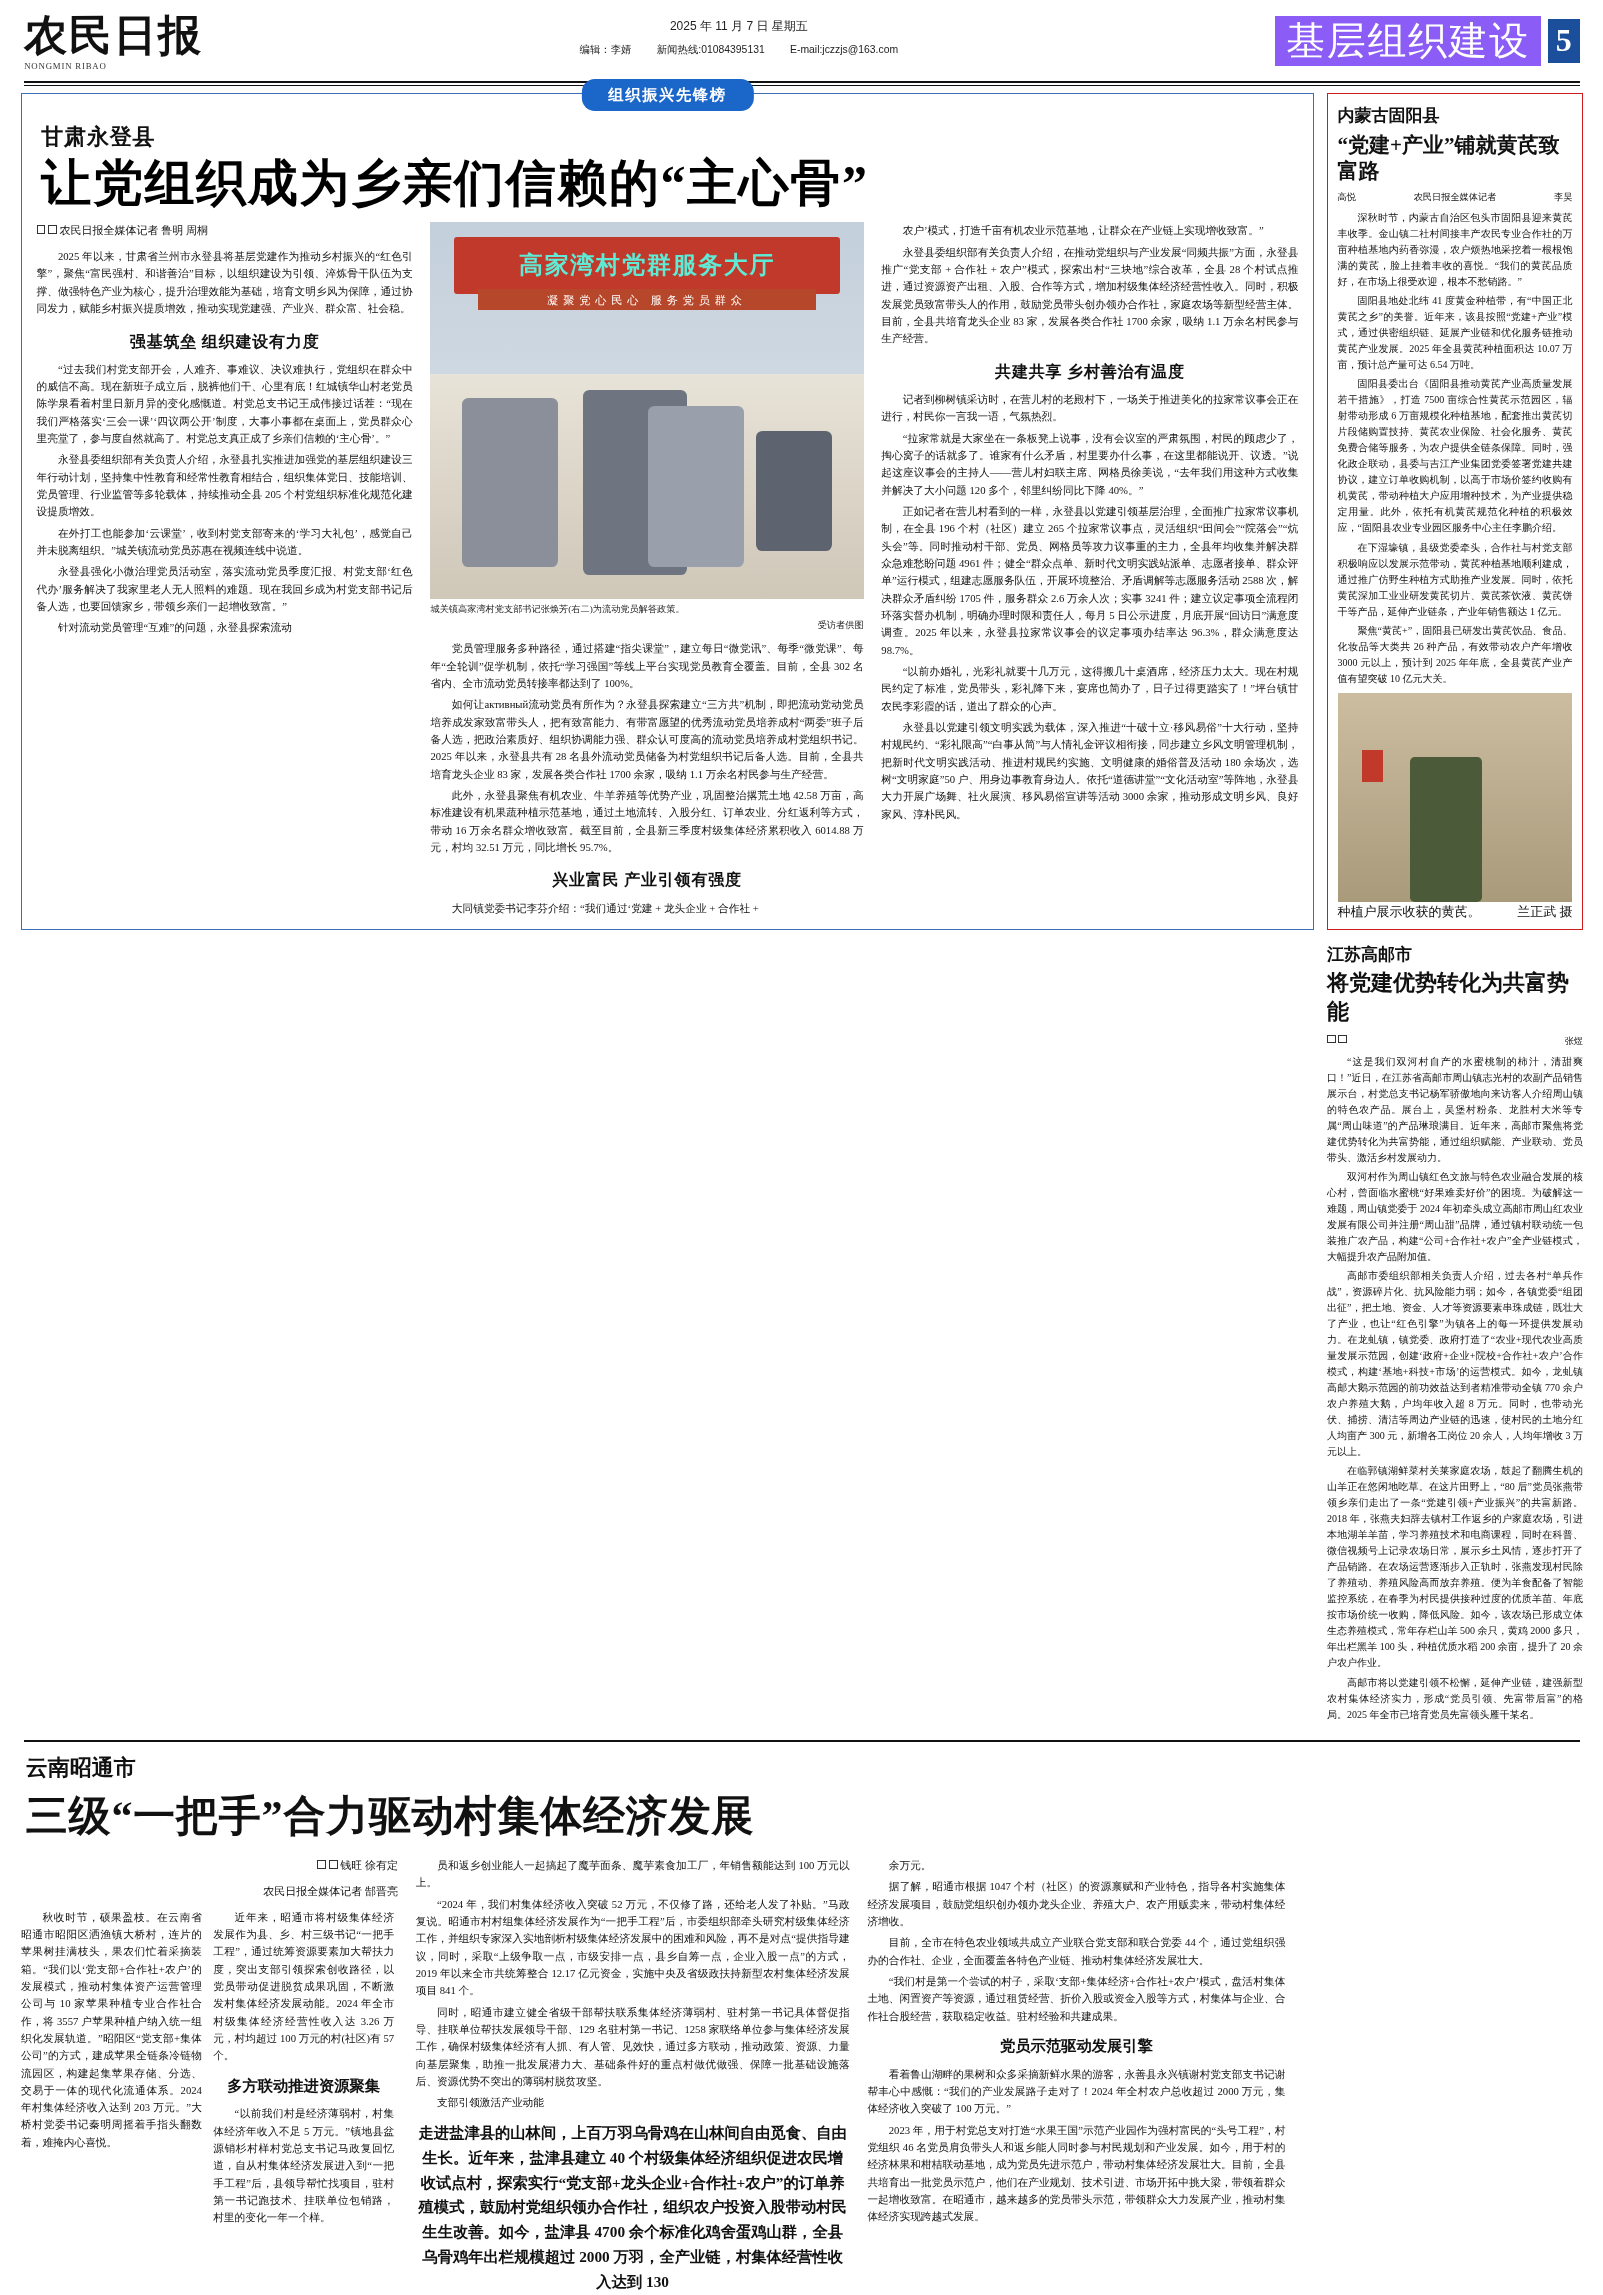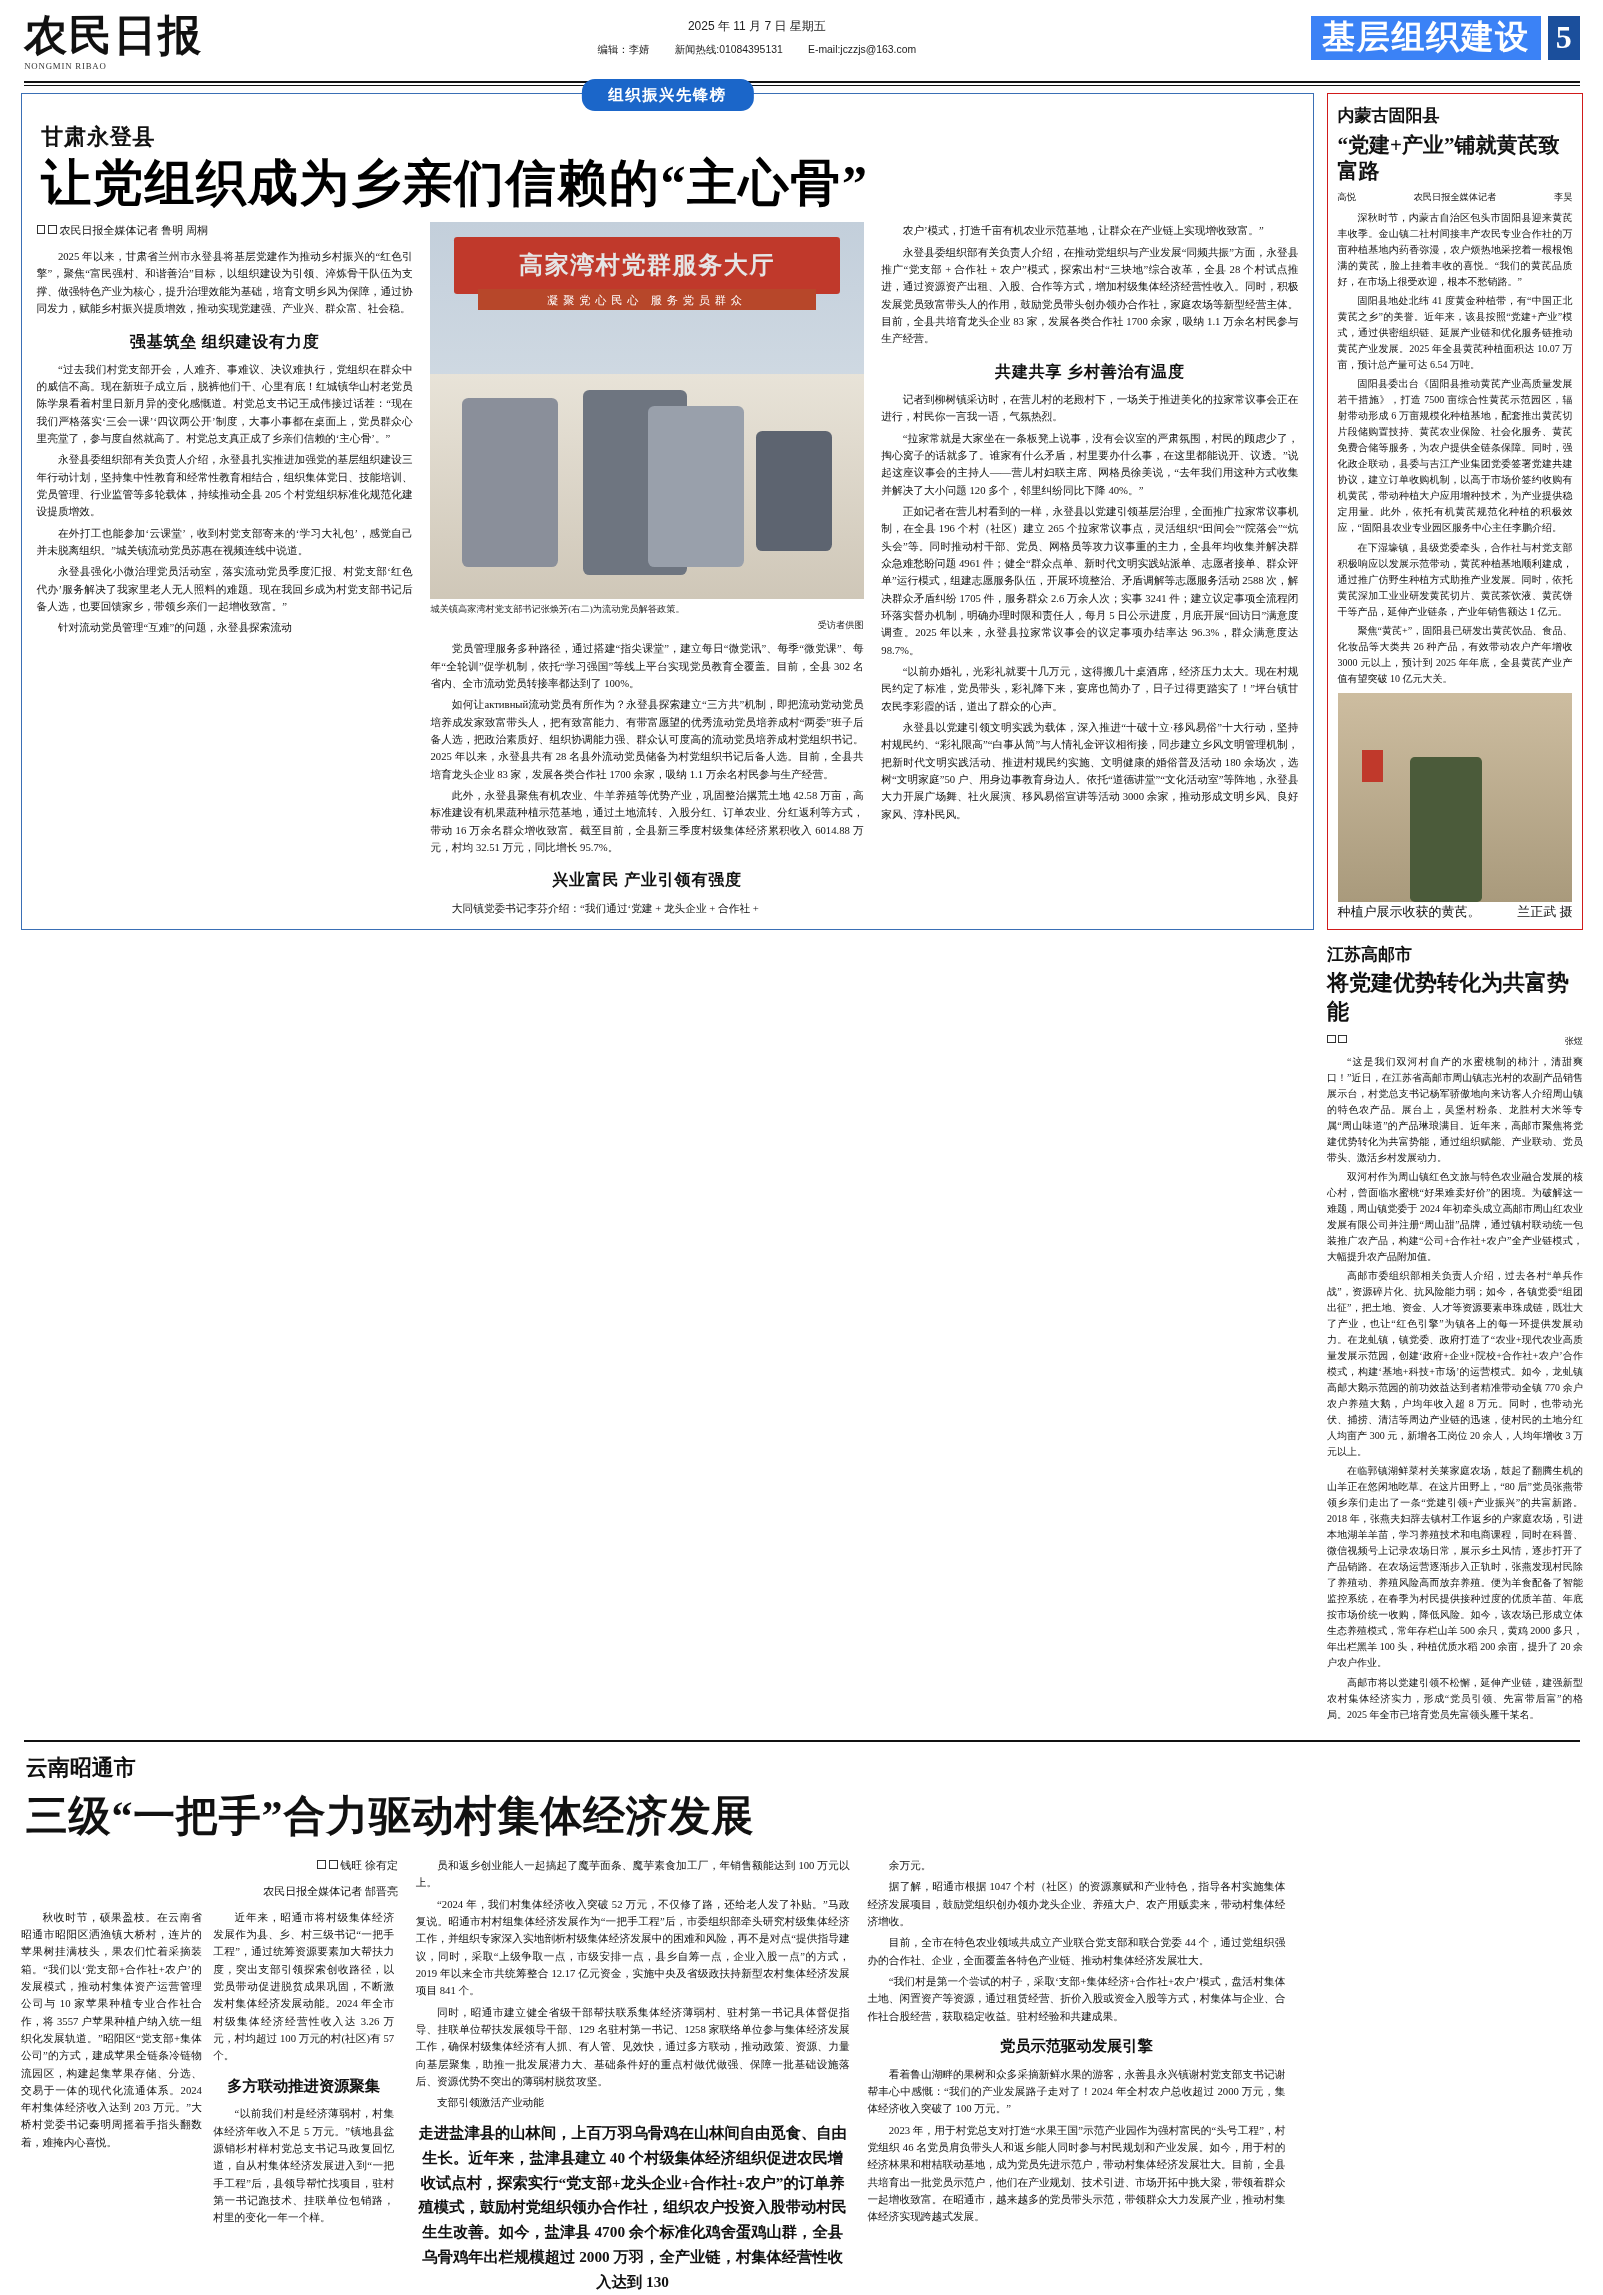--- a/index.html
+++ b/index.html
@@ -19,21 +19,21 @@
               padding:11.2px 3.2px 6.4px 3.2px; }
   .logo { font-family:"Liberation Serif", serif; font-weight:bold; font-size:43px;
           letter-spacing:1.6px; color:#111; line-height:1; padding-top:3.2px; }
   .logo .sub { display:block; font-size:8.8px; letter-spacing:0.8px; color:#333;
                font-weight:normal; margin-top:4.8px; }
   .mast-mid { flex:1; text-align:center; padding-top:6.4px; }
   .mast-date { font-size:12px; color:#222; margin-bottom:8px; font-family:"Liberation Sans", sans-serif;}
   .mast-info { font-size:10.4px; color:#222; font-family:"Liberation Sans", sans-serif; }
   .mast-info span { margin:0 11.2px; }
   .mast-right { display:flex; align-items:center; gap:4.8px; padding-top:4.8px;}
-  .sectiontitle { background:#3b82f6; color:#fff; font-size:33px; font-weight:bold;
+  .sectiontitle { background:#8b5cf6; color:#fff; font-size:39px; font-weight:normal;
                   padding:4.8px 11.2px 6.4px 11.2px; letter-spacing:1.6px; line-height:1; }
   .pagenum { background:#1b4f9c; color:#fff; font-size:32px; font-weight:bold;
              padding:4.8px 8px 6.4px 8px; line-height:1; border-left:2.4px solid #fff; }
   .mast-rule { height:2.4px; background:#111; margin:3.2px 3.2px 0 3.2px; }
   .mast-rule2 { height:0.8px; background:#111; margin:1.6px 3.2px 8px 3.2px; }
 
   
   .top-area { display:flex; gap:13px; align-items:flex-start; }
   .left-box { width:1293px; border:1.6px solid #3a6fb5; padding:13px 14.5px 8px 14.5px; position:relative; }
   .right-col { width:257px; }
@@ -136,21 +136,21 @@
           <p class="t">“过去我们村党支部开会，人难齐、事难议、决议难执行，党组织在群众中的威信不高。现在新班子成立后，脱裤他们干、心里有底！红城镇华山村老党员陈学泉看着村里日新月异的变化感慨道。村党总支书记王成伟接过话茬：“现在我们严格落实‘三会一课’‘四议两公开’制度，大事小事都在桌面上，党员群众心里亮堂了，参与度自然就高了。村党总支真正成了乡亲们信赖的‘主心骨’。”</p>
           <p class="t">永登县委组织部有关负责人介绍，永登县扎实推进加强党的基层组织建设三年行动计划，坚持集中性教育和经常性教育相结合，组织集体党日、技能培训、党员管理、行业监管等多轮载体，持续推动全县 205 个村党组织标准化规范化建设提质增效。</p>
           <p class="t">在外打工也能参加‘云课堂’，收到村党支部寄来的‘学习大礼包’，感觉自己并未脱离组织。”城关镇流动党员苏惠在视频连线中说道。</p>
           <p class="t">永登县强化小微治理党员活动室，落实流动党员季度汇报、村党支部‘红色代办’服务解决了我家里老人无人照料的难题。现在我回乡成为村党支部书记后备人选，也要回馈家乡，带领乡亲们一起增收致富。”</p>
           <p class="t">针对流动党员管理“互难”的问题，永登县探索流动</p>
         </div>
 
         <div class="col c2">
           <div class="photo ph-office" style="height:377px; margin-bottom:3.2px;">
             <div style="position:absolute;top:14.5px;left:24px;right:24px;height:57px;background:#c0392b;border-radius:3.2px;
-                        color:#e5e5e5;font-size:24px;font-weight:bold;display:flex;align-items:center;justify-content:center;letter-spacing:1.6px;">高家湾村党群服务大厅</div>
+                        color:#5eead4;font-size:24px;font-weight:bold;display:flex;align-items:center;justify-content:center;letter-spacing:1.6px;">高家湾村党群服务大厅</div>
             <div style="position:absolute;top:67px;left:48px;right:48px;height:21px;background:#b7472a;
                         color:#fff;font-size:11.2px;display:flex;align-items:center;justify-content:center;letter-spacing:4.8px;">凝聚党心民心  服务党员群众</div>
             <div style="position:absolute;bottom:0;left:0;right:0;height:225px;background:linear-gradient(#e8e3d8,#cfc7b8);"></div>
             <div style="position:absolute;bottom:32px;left:32px;width:96px;height:169px;background:#8a8f9a;border-radius:6.4px;"></div>
             <div style="position:absolute;bottom:24px;left:153px;width:104px;height:185px;background:#6e7580;border-radius:6.4px;"></div>
             <div style="position:absolute;bottom:32px;right:120px;width:96px;height:161px;background:#99a0ab;border-radius:6.4px;"></div>
             <div style="position:absolute;bottom:48px;right:32px;width:76px;height:120px;background:#5d6470;border-radius:6.4px;"></div>
           </div>
           <div class="cap">
             <span>城关镇高家湾村党支部书记张焕芳(右二)为流动党员解答政策。</span>

